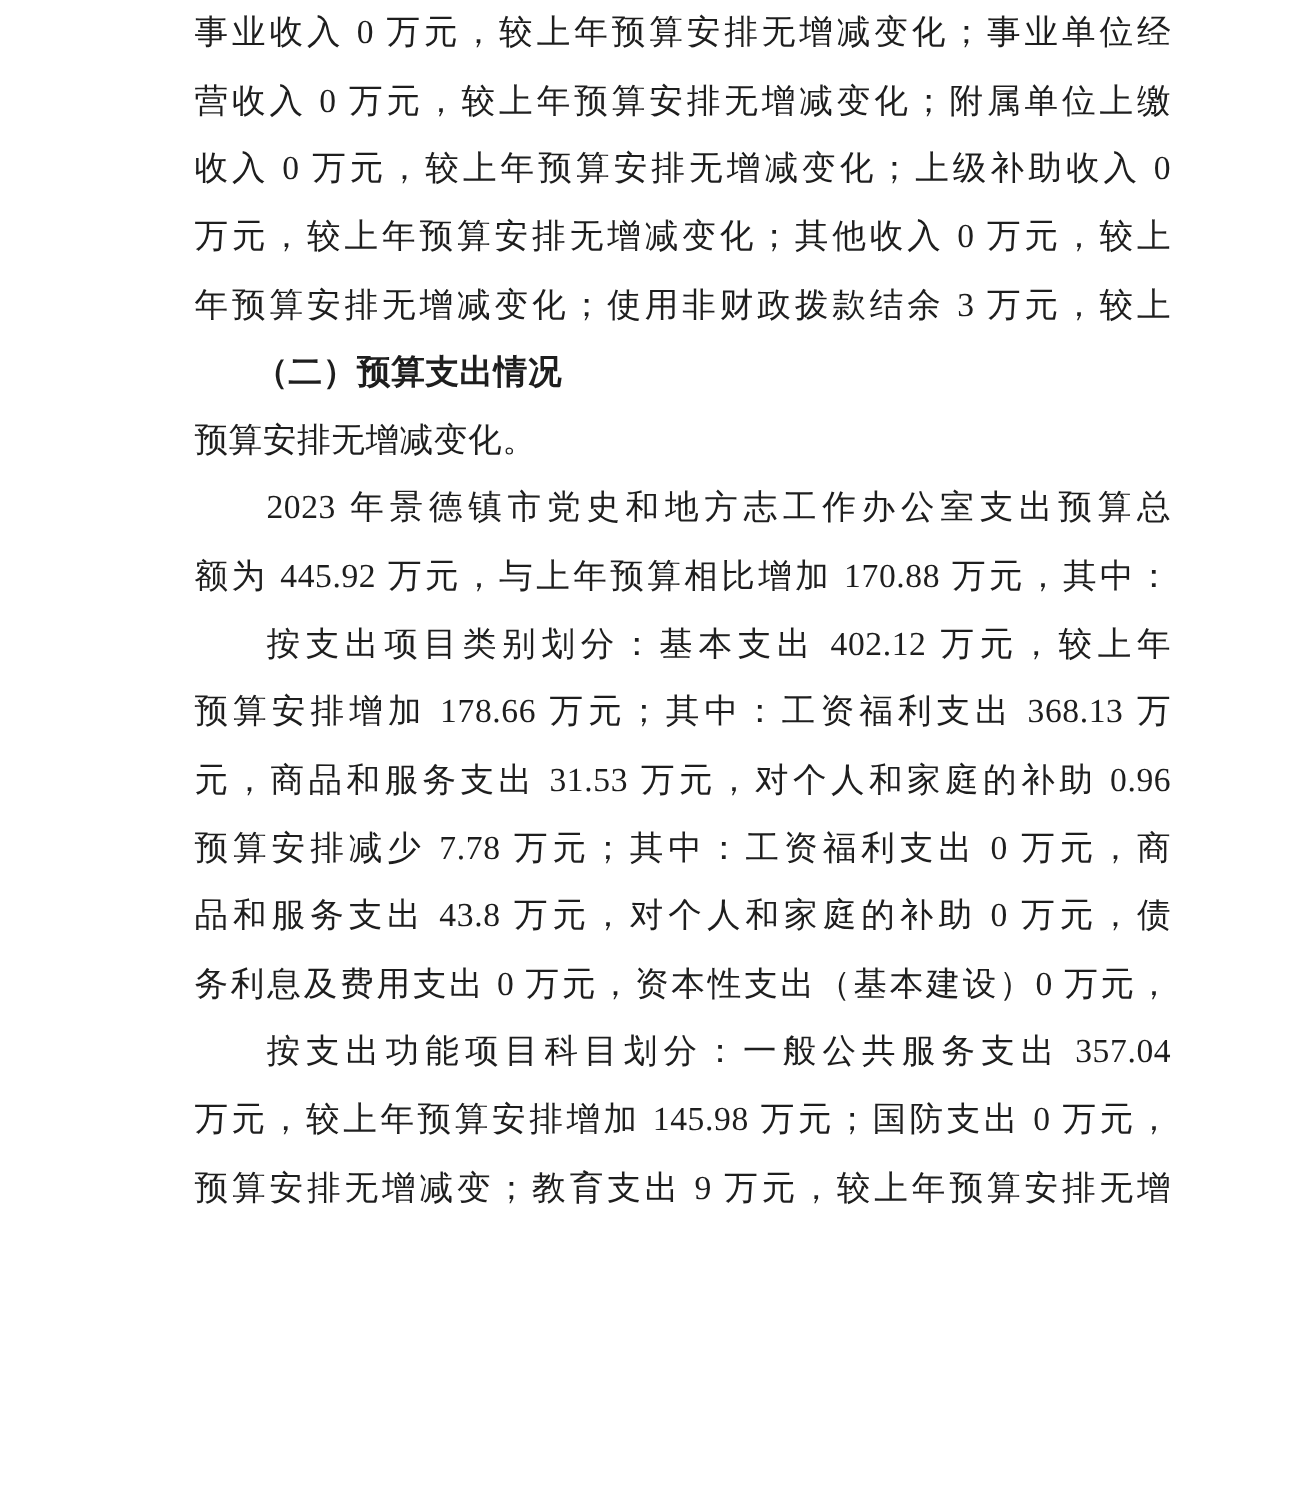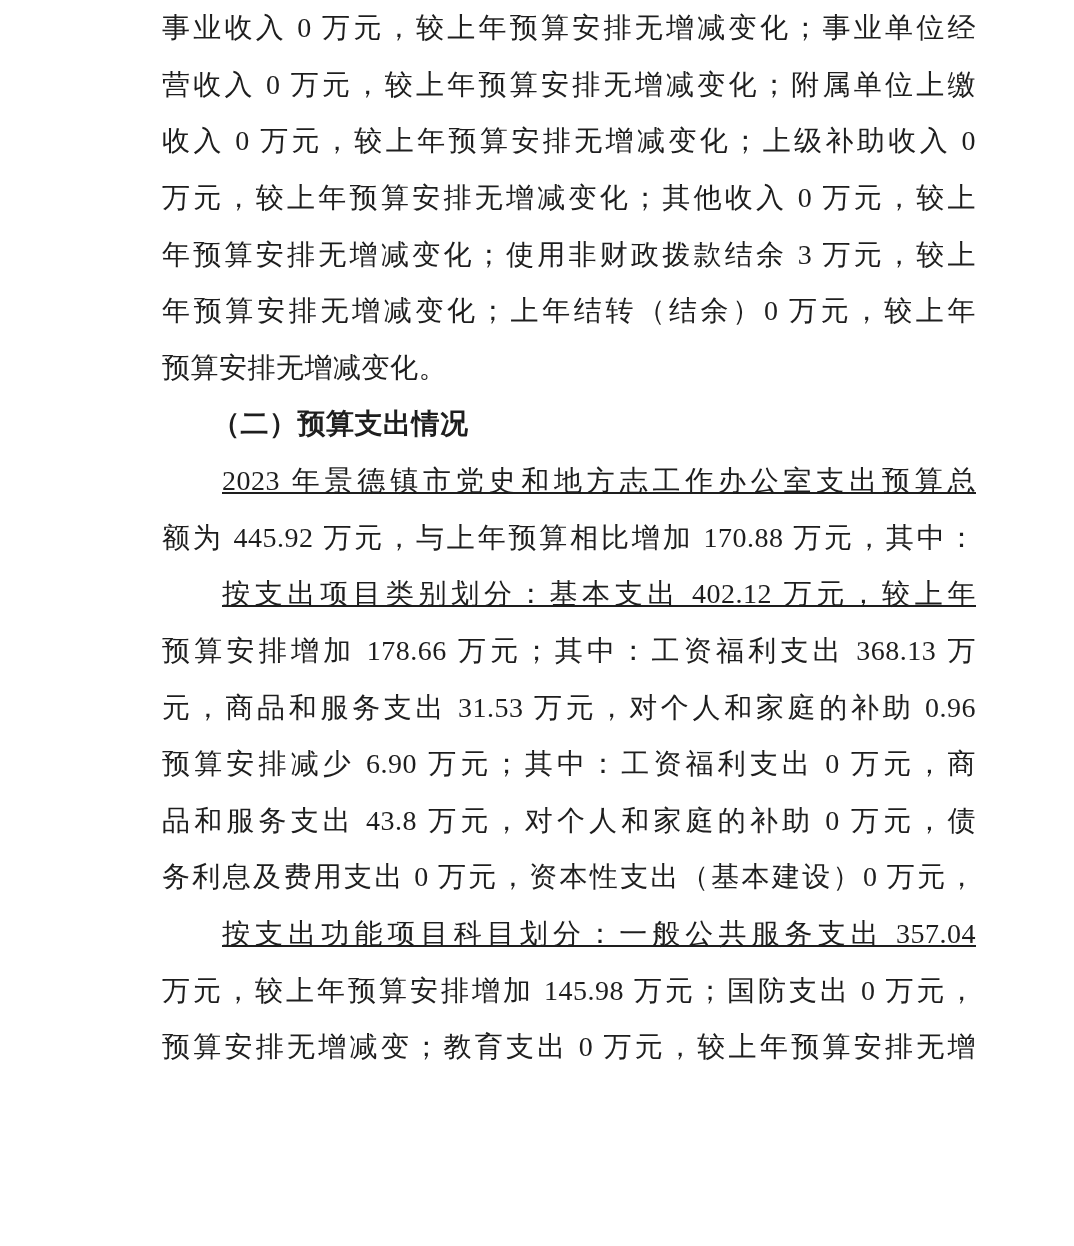--- a/index.html
+++ b/index.html
@@ -28,45 +28,43 @@
     letter-spacing: 0.5px;
     white-space: pre-wrap;
   }
   .fill {
     text-align: justify;
     text-align-last: justify;
     text-justify: inter-character;
   }
   .indent {
     text-indent: 60px;
-    text-decoration: underline;
   }
   .heading {
     font-weight: bold;
     text-indent: 50px;
     text-align: left;
     text-align-last: left;
   }
 </style>
 </head>
 <body>
 
 <div class="doc">
   <div class="line fill">事业收入 0 万元，较上年预算安排无增减变化；事业单位经</div>
   <div class="line fill">营收入 0 万元，较上年预算安排无增减变化；附属单位上缴</div>
   <div class="line fill">收入 0 万元，较上年预算安排无增减变化；上级补助收入 0</div>
   <div class="line fill">万元，较上年预算安排无增减变化；其他收入 0 万元，较上</div>
   <div class="line fill">年预算安排无增减变化；使用非财政拨款结余 3 万元，较上</div>
-  <div class="line fill">年预算安排无增减变化；上年结转（结余）0 万元，较上年</div>
+  <div class="line heading">（二）预算支出情况</div>
   <div class="line">预算安排无增减变化。</div>
-  <div class="line heading">（二）预算支出情况</div>
   <div class="line fill indent">2023 年景德镇市党史和地方志工作办公室支出预算总</div>
   <div class="line fill">额为 445.92 万元，与上年预算相比增加 170.88 万元，其中：</div>
   <div class="line fill indent">按支出项目类别划分：基本支出 402.12 万元，较上年</div>
   <div class="line fill">预算安排增加 178.66 万元；其中：工资福利支出 368.13 万</div>
   <div class="line fill">元，商品和服务支出 31.53 万元，对个人和家庭的补助 0.96</div>
-  <div class="line fill">预算安排减少 6.90 万元；其中：工资福利支出 0 万元，商</div>
+  <div class="line fill">预算安排减少 7.78 万元；其中：工资福利支出 0 万元，商</div>
   <div class="line fill">品和服务支出 43.8 万元，对个人和家庭的补助 0 万元，债</div>
   <div class="line fill">务利息及费用支出 0 万元，资本性支出（基本建设）0 万元，</div>
   <div class="line fill indent">按支出功能项目科目划分：一般公共服务支出 357.04</div>
   <div class="line fill">万元，较上年预算安排增加 145.98 万元；国防支出 0 万元，</div>
-  <div class="line fill">预算安排无增减变；教育支出 0 万元，较上年预算安排无增</div>
+  <div class="line fill">预算安排无增减变；教育支出 9 万元，较上年预算安排无增</div>
 </div>
 
 </body></html>

